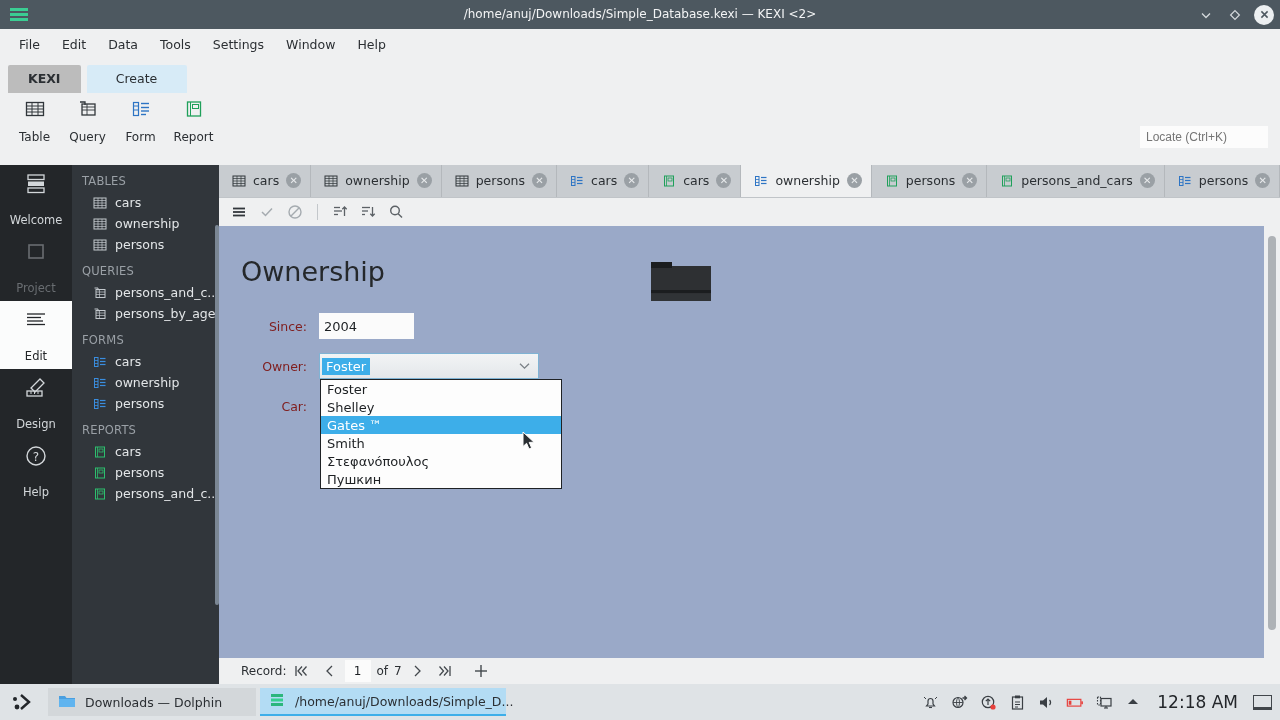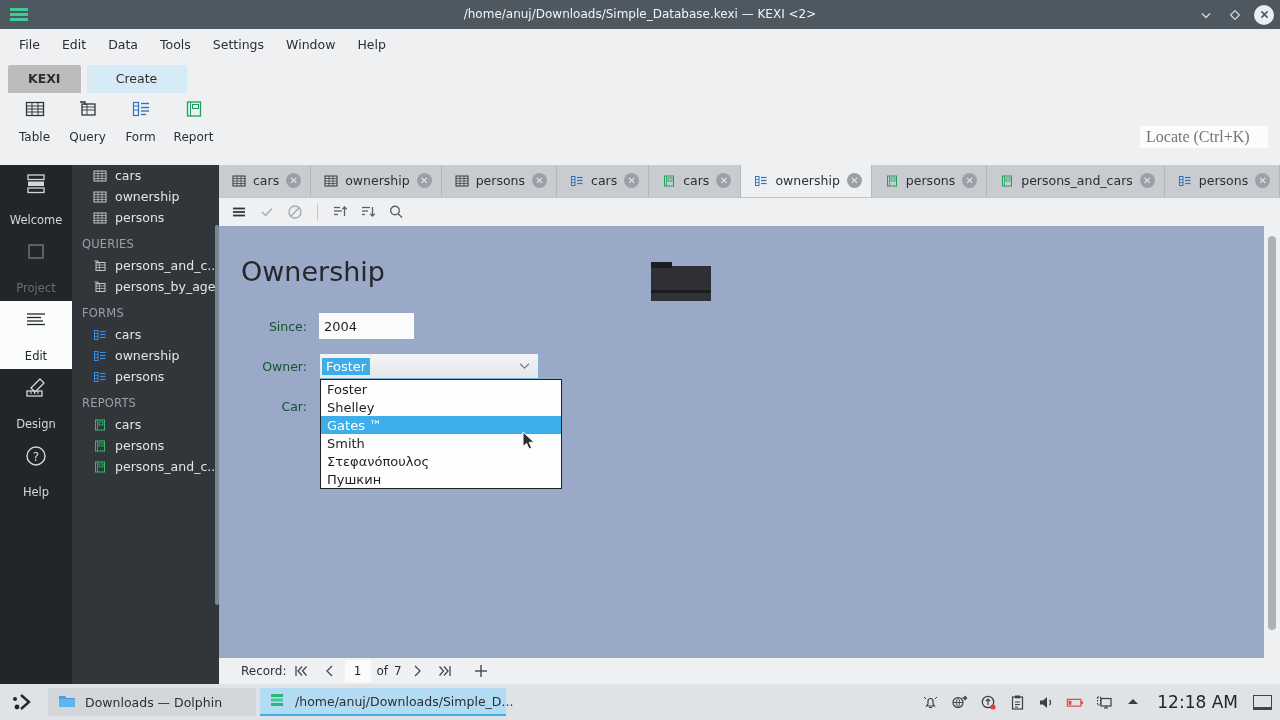--- a/index.html
+++ b/index.html
@@ -58,22 +58,22 @@
   }
   .rb-tab.kexi { background: #bcbcbc; font-weight: bold; }
   .rb-tab.create { background: #d7ebf7; margin-left: 6px; min-width: 100px; }
   .rb-actions { position: absolute; left: 8px; top: 38px; display: flex; }
   .rb-action {
     width: 53px; display: flex; flex-direction: column; align-items: center; gap: 6px;
   }
   .rb-action .lbl { font-size: 12px; color: #2b2f33; }
   .locate-box {
     position: absolute; right: 12px; top: 66px; width: 128px; height: 22px;
-    background: #fcfcfc; border: none; font-size: 16px; color: #8a8f93;
-    padding: 0 6px; font-family: Liberation Serif, serif;
+    background: #fcfcfc; border: none; font-size: 12px; color: #8a8f93;
+    padding: 0 6px; font-family: Liberation Sans, sans-serif;
   }
 
   
   .rail {
     position: absolute; left: 0; top: 165px; width: 72px; height: 519px;
     background: #232629;
   }
   .rail-item {
     height: 68px; display: flex; flex-direction: column; align-items: center;
     justify-content: center; gap: 16px; color: #d3d7da; font-size: 11.5px;
@@ -138,21 +138,21 @@
   .canvas {
     position: absolute; left: 219px; top: 226px; width: 1045px; height: 432px;
     background: #9aa9c8; overflow: hidden;
   }
   .form-title {
     position: absolute; left: 22px; top: 30px; font-size: 27px; color: #25282b;
     font-weight: normal;
   }
   .folder-img { position: absolute; left: 431px; top: 28px; width: 62px; height: 48px; }
   .fld-row { position: absolute; display: flex; align-items: center; }
-  .fld-label { font-size: 12.5px; color: #14532d; text-align: right; width: 66px; }
+  .fld-label { font-size: 12.5px; color: #7f1d1d; text-align: right; width: 66px; }
   .txt-input {
     width: 95px; height: 26px; background: #fbfbfb; border: none;
     font-size: 13px; color: #1d2023; padding: 0 5px; font-family: inherit;
   }
   .combo {
     width: 220px; height: 26px; background: linear-gradient(#f2f4f5,#e4e7ea);
     border: 1px solid #7fb3d4; display: flex; align-items: center;
     position: relative; padding: 0;
   }
   .combo-val {
@@ -366,20 +366,21 @@
           <circle cx="13" cy="13" r="9" fill="none" stroke="#d3d7da" stroke-width="1.4"></circle>
           <text x="13" y="17.5" font-size="12" fill="#d3d7da" text-anchor="middle" font-family="DejaVu Sans">?</text>
         </svg>
       </span>
       <span>Help</span>
     </div>
   </div>
 
   <div class="navigator">
 
+    <div class="nav-group">TABLES</div>
     <div class="nav-item">
       <span class="nav-ico">
         <svg width="14" height="14" viewBox="0 0 14 14">
             <rect x="1" y="2" width="12" height="10" fill="none" stroke="#c4c9ce" stroke-width="1"></rect>
             <line x1="1" y1="4.5" x2="13" y2="4.5" stroke="#c4c9ce" stroke-width=".7"></line>
             <line x1="1" y1="7" x2="13" y2="7" stroke="#c4c9ce" stroke-width=".7"></line>
             <line x1="1" y1="9.5" x2="13" y2="9.5" stroke="#c4c9ce" stroke-width=".7"></line>
             <line x1="5" y1="2" x2="5" y2="12" stroke="#c4c9ce" stroke-width=".7"></line>
             <line x1="9" y1="2" x2="9" y2="12" stroke="#c4c9ce" stroke-width=".7"></line>
           </svg>

